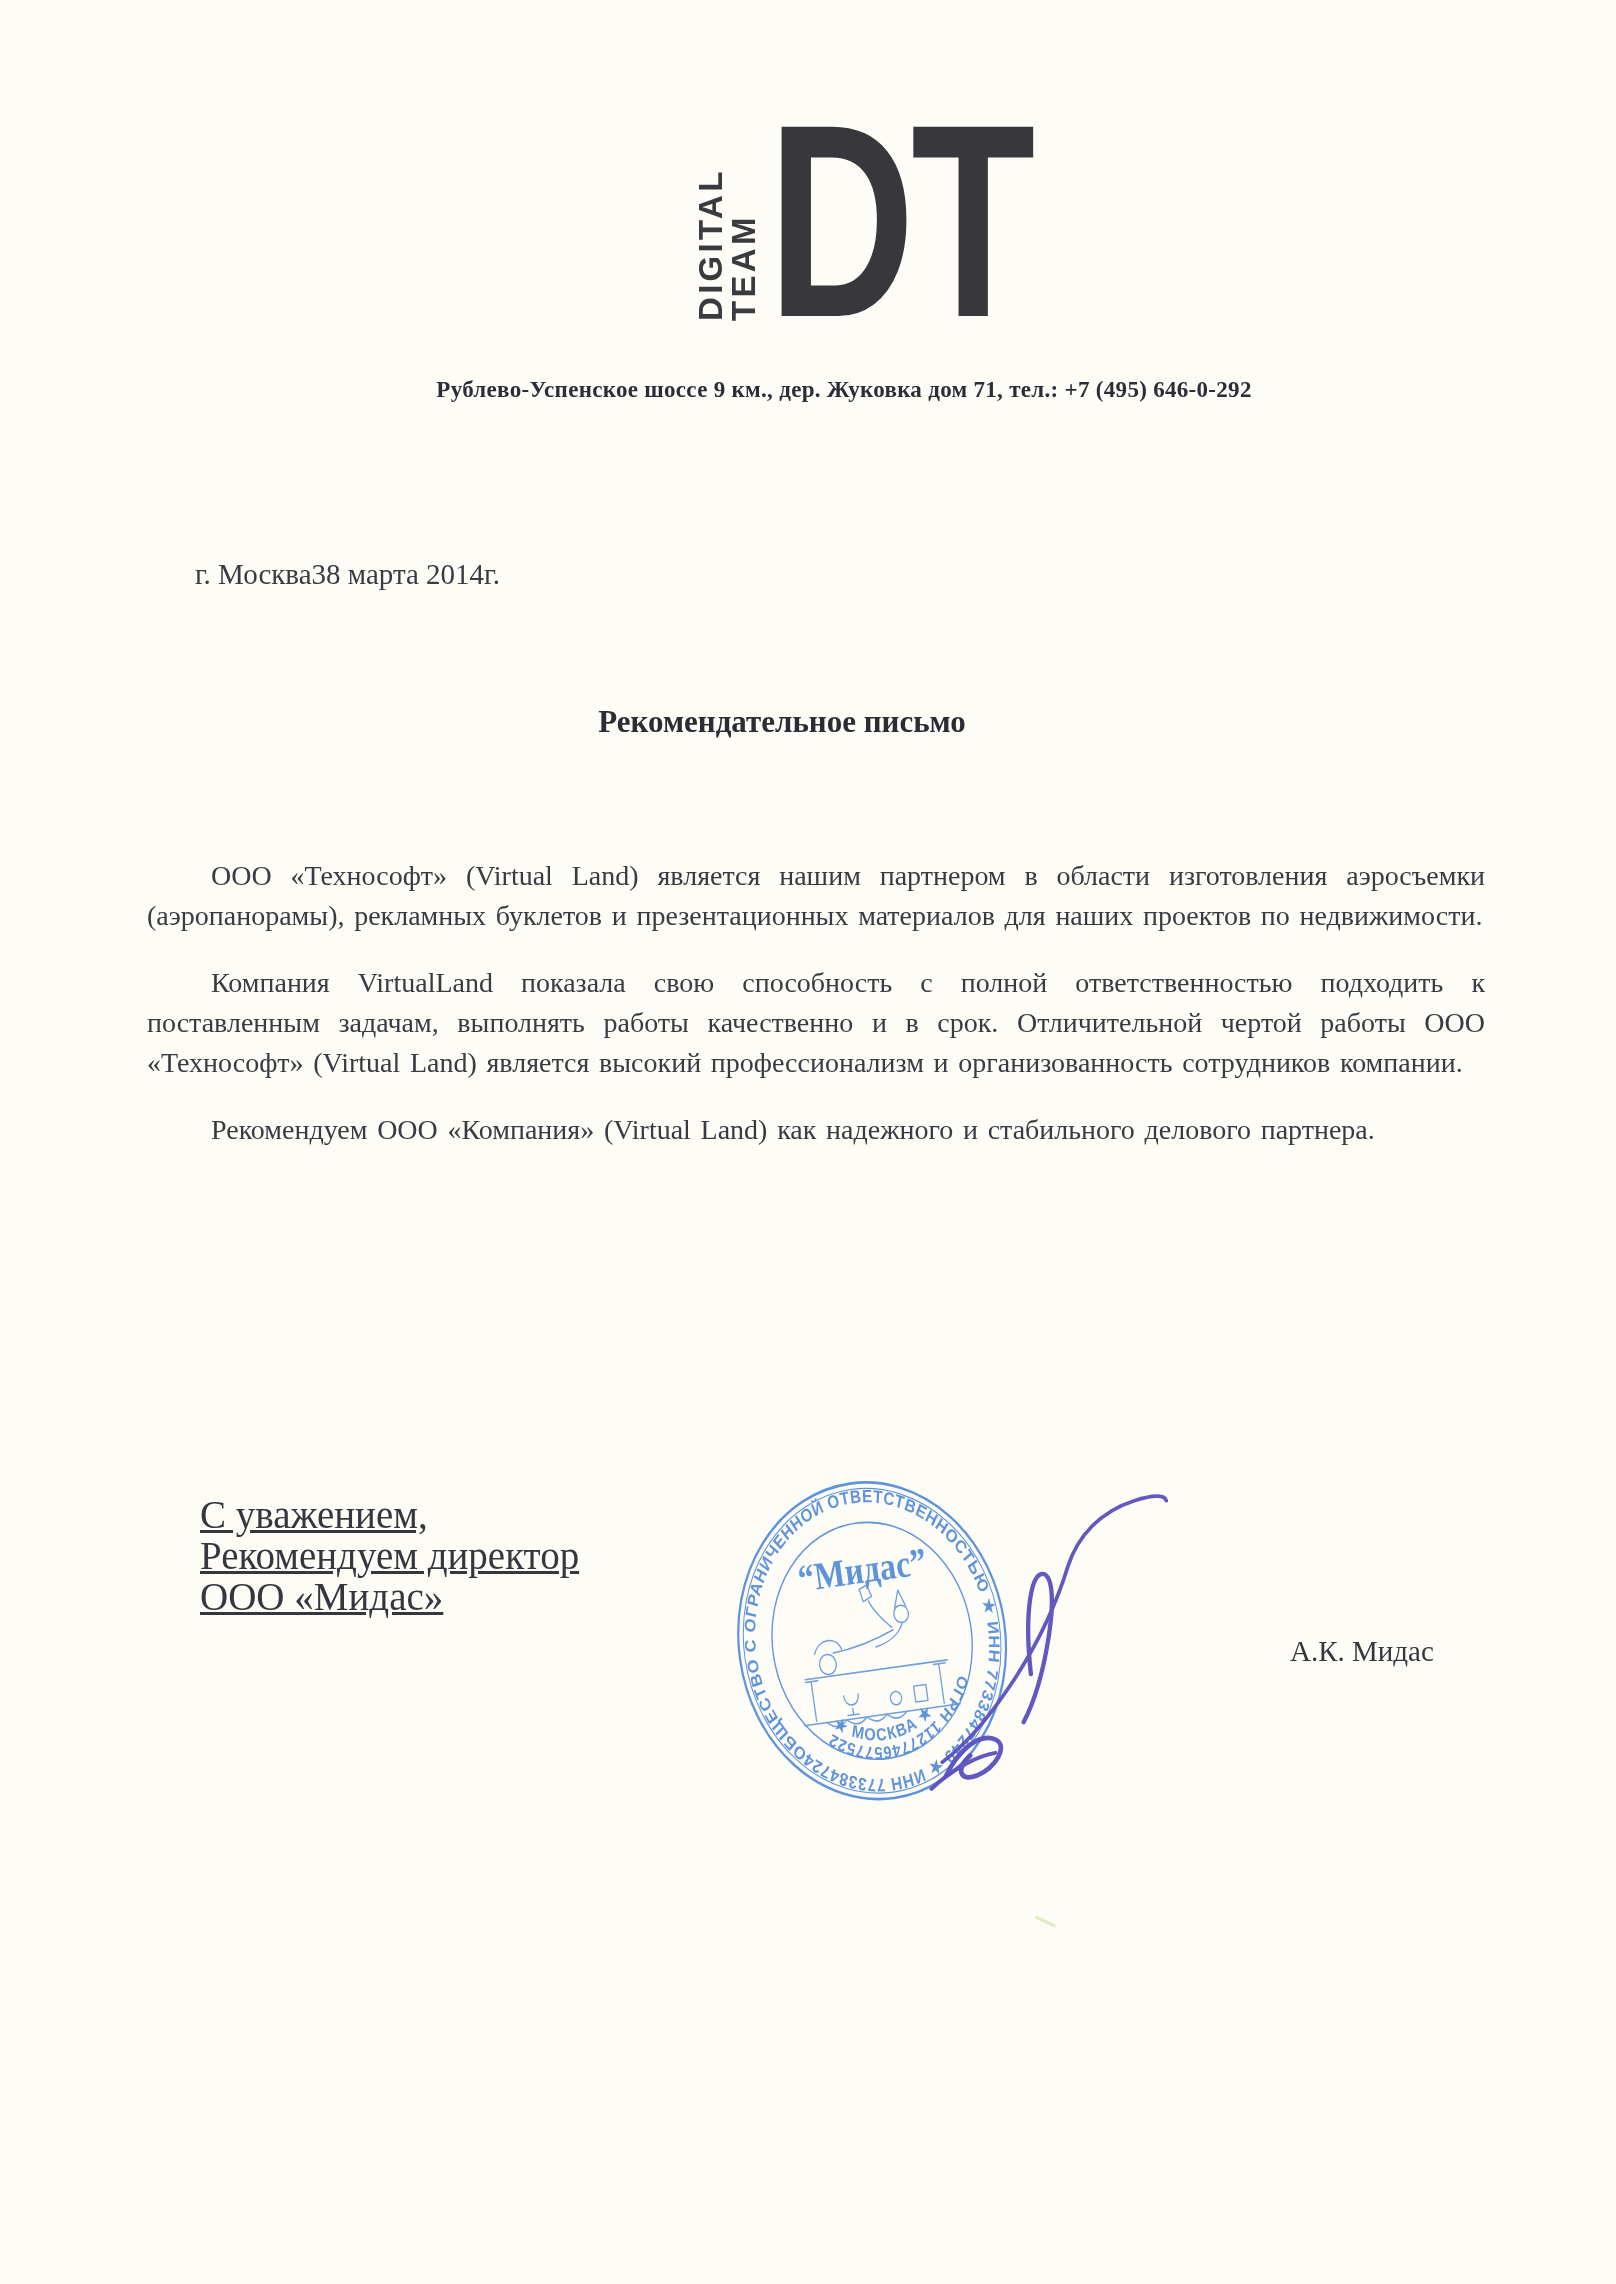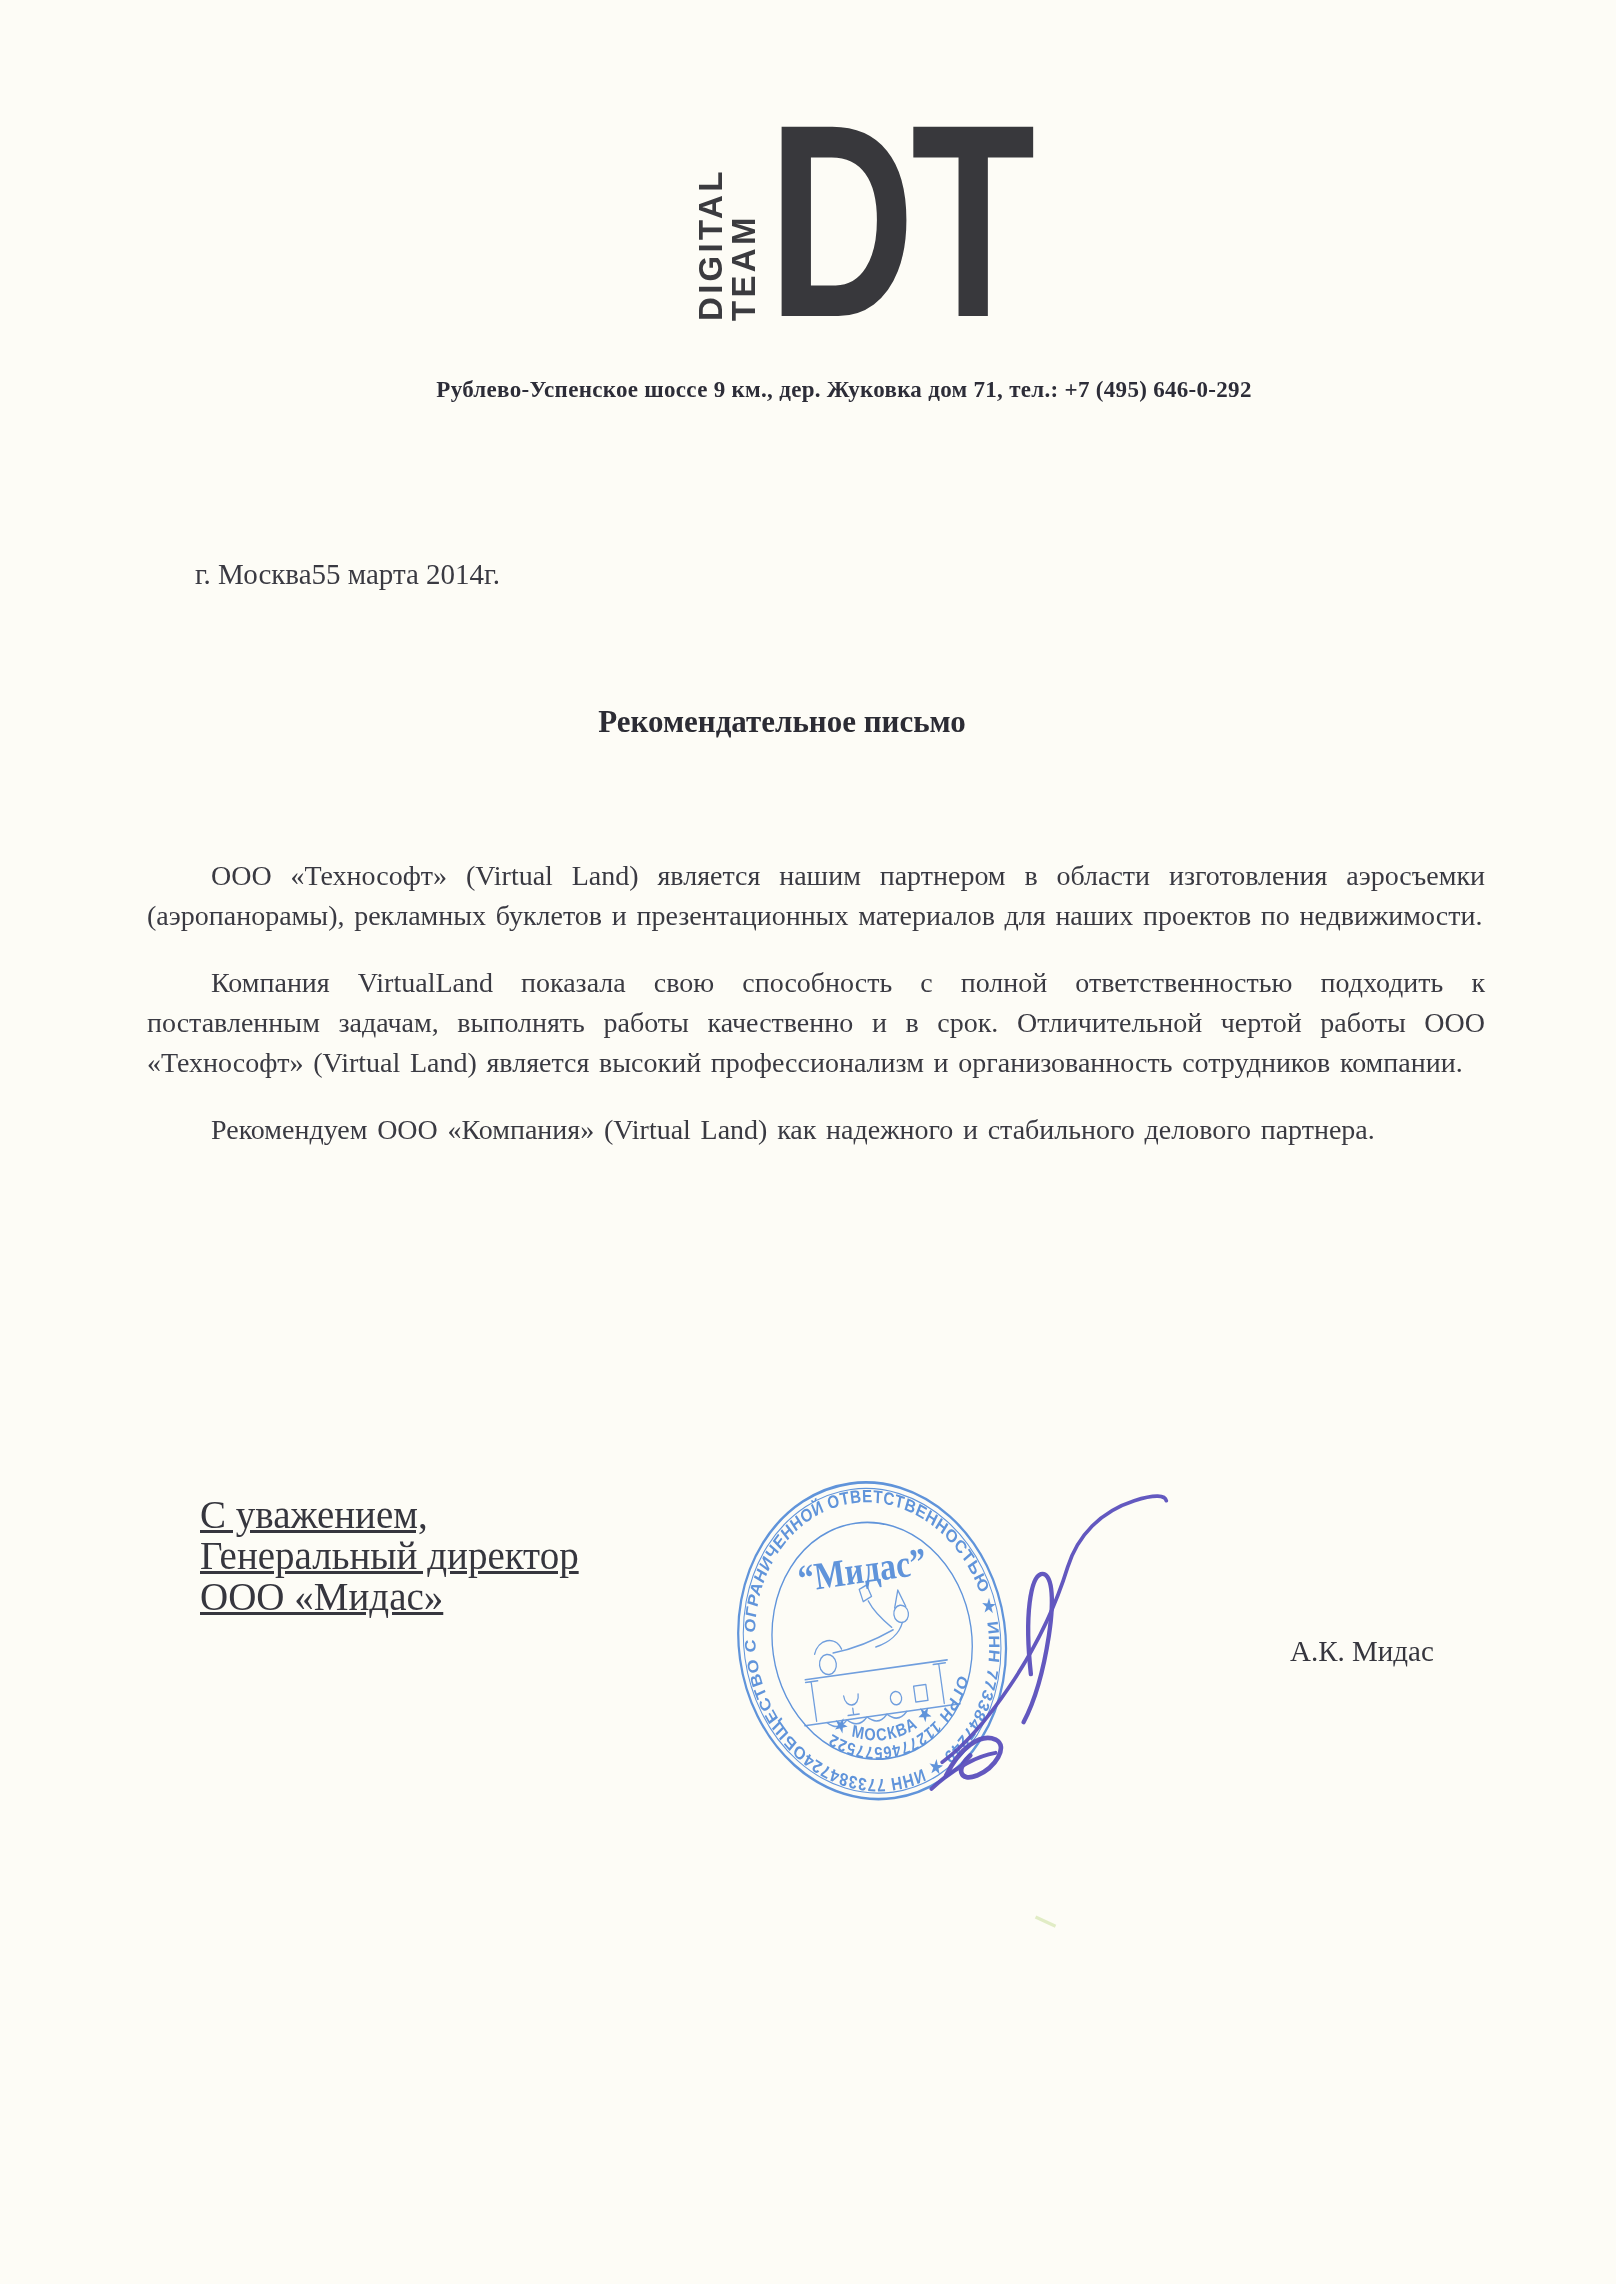--- a/index.html
+++ b/index.html
@@ -53,34 +53,34 @@
 
 <div class="abs logo">
   <div class="logo-vertical">DIGITAL TEAM</div>
   <div class="logo-dt">DT</div>
 </div>
 
 <div class="abs address">Рублево-Успенское шоссе 9 км., дер. Жуковка дом 71,  тел.: +7 (495) 646-0-292</div>
 
 <div class="abs meta">
   <span>г. Москва</span>
-  <span>55 марта 2014г.</span>
+  <span>38 марта 2014г.</span>
 </div>
 
 <div class="abs title">Рекомендательное письмо</div>
 
 <div class="abs content">
   <p>ООО «Технософт» (Virtual Land) является нашим партнером в области изготовления аэросъемки (аэропанорамы), рекламных буклетов и презентационных материалов для наших проектов по недвижимости.</p>
   <p>Компания VirtualLand  показала свою способность с полной ответственностью подходить к поставленным задачам, выполнять работы качественно и в срок. Отличительной чертой работы ООО «Технософт» (Virtual Land) является высокий профессионализм и организованность сотрудников компании.</p>
   <p>Рекомендуем ООО «Компания» (Virtual Land) как надежного и стабильного делового партнера.</p>
 </div>
 
 <div class="abs signoff">
   <div>С уважением,</div>
-  <div>Генеральный директор</div>
+  <div>Рекомендуем директор</div>
   <div>ООО «Мидас»</div>
 </div>
 
 <div class="abs signer">А.К. Мидас</div>
 
 <svg class="abs seal" viewBox="0 0 760 760">
 
   <defs>
     <path id="ringOuterPath" d="M 0,-208 A 208,208 0 1 1 -0.02,-208"></path>
     <path id="ringInnerPath" d="M 0,-160 A 160,160 0 1 1 -0.02,-160"></path>

